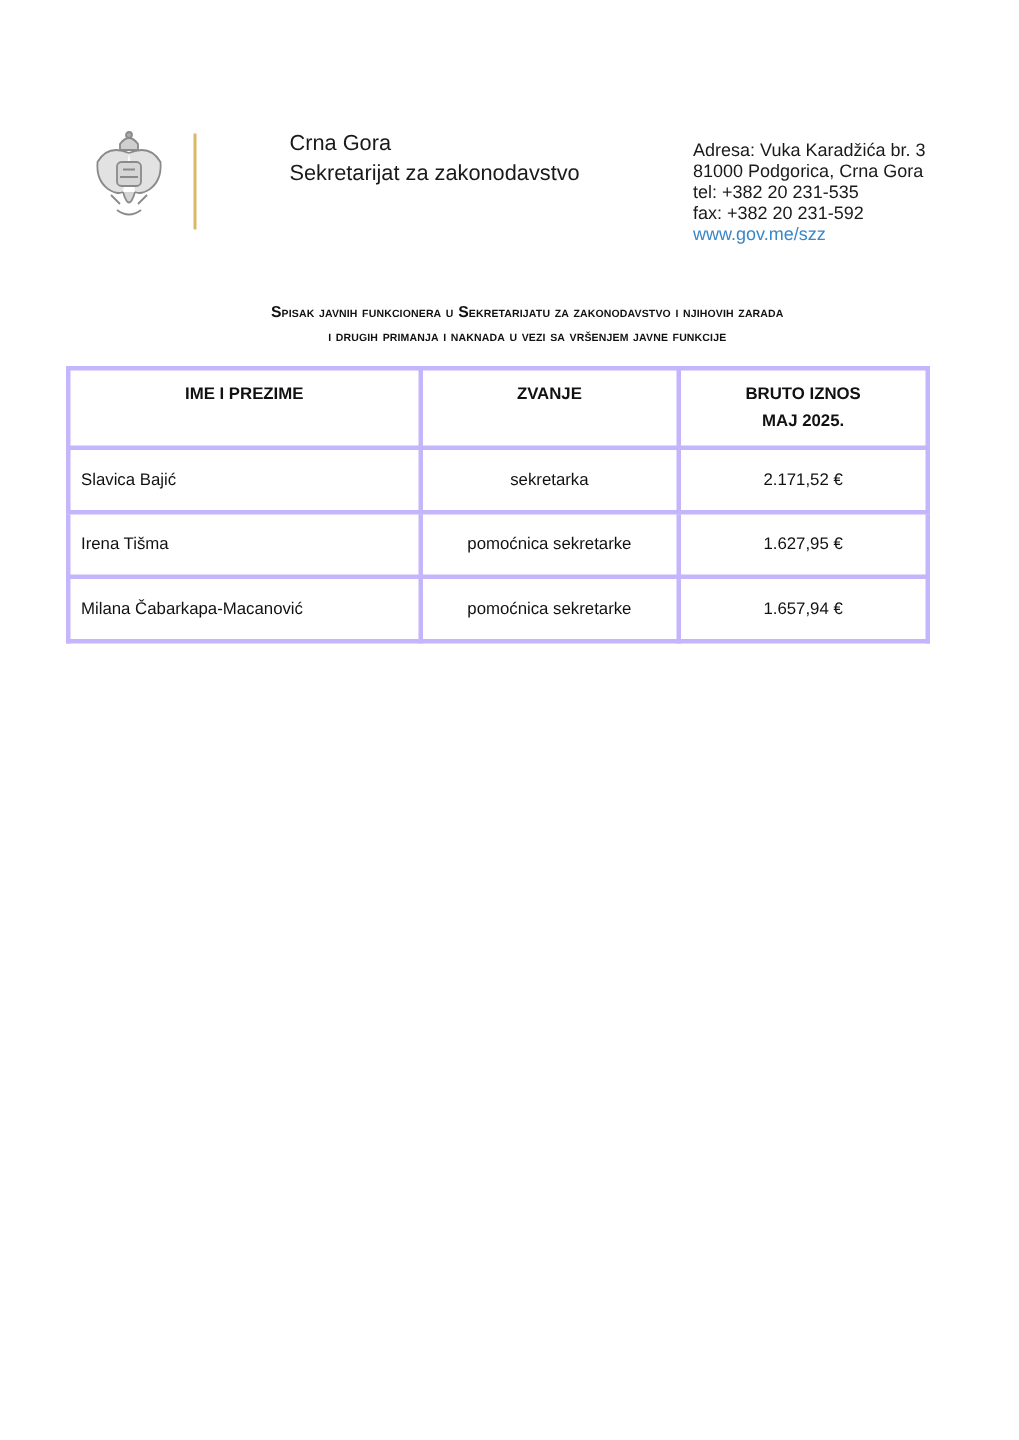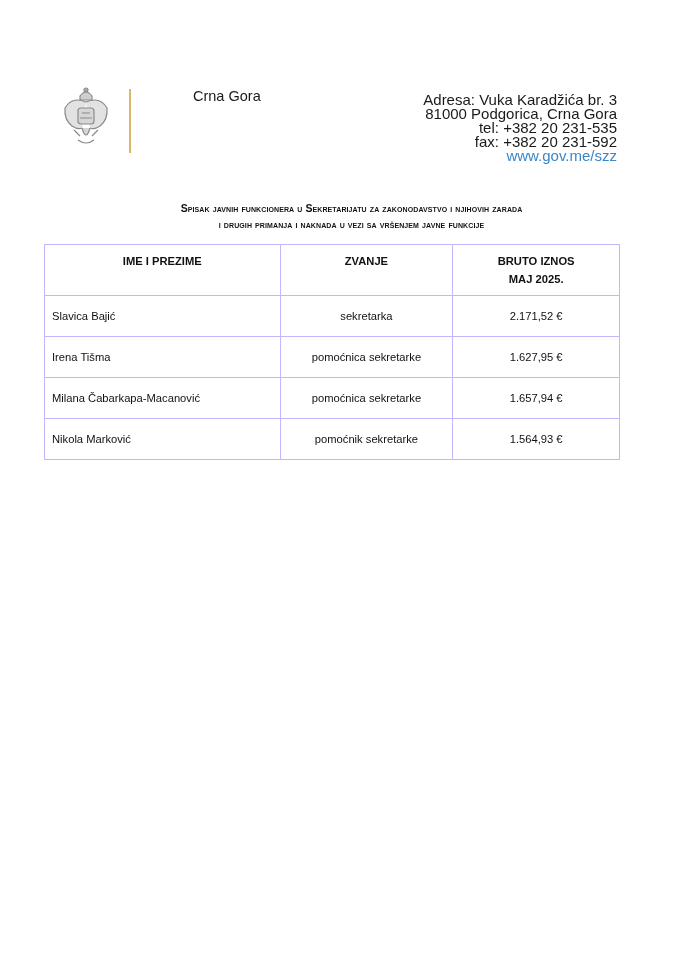--- a/index.html
+++ b/index.html
@@ -1,25 +1,25 @@
 <!DOCTYPE html>
 <html><head>
 <meta charset="utf-8">
 <style>
   html, body { margin:0; padding:0; background:#ffffff; }
   body { width:679px; height:960px; position:relative; font-family:"Liberation Sans", sans-serif; color:#111; overflow:hidden; }
   .emblem { position:absolute; left:62px; top:86px; width:48px; height:62px; }
   .vbar { position:absolute; left:129px; top:89px; width:2px; height:64px; background:#d9b86a; }
   .org { position:absolute; left:145px; top:86px; font-size:14.5px; line-height:20px; color:#1a1a1a;margin-left:48px; }
-  .addr { position:absolute; right:62px; top:93px; text-align:right; font-size:15px; line-height:14px; color:#1a1a1a; }
+  .addr { position:absolute; right:62px; top:93px; font-size:12px; line-height:14px; color:#1a1a1a; }
   .addr .web { color:#3b86c6; }
   .title { position:absolute; left:0; width:679px; top:201px; text-align:center; font-size:10.5px; font-weight:bold; line-height:15.5px; letter-spacing:0.1px; }
   .title .sc { font-variant:small-caps;margin-left:24px; }
   table { position:absolute; left:44px; top:244px; width:576px; border-collapse:collapse; font-size:11.2px; }
-  th, td { border:1px solid #c4b5fd; }
+  th, td { border:3px solid #c4b5fd; }
   th { font-weight:bold; height:42px; vertical-align:top; padding-top:7px; line-height:18px; }
   td { height:40px; padding:0 7px; }
   td.c { text-align:center; }
   col.c1 { width:236px; } col.c2 { width:173px; } col.c3 { width:167px; }
 </style>
 </head>
 <body>
 
 <div class="emblem">
   <svg width="48" height="62" viewBox="0 0 48 62">
@@ -33,20 +33,21 @@
       <path d="M20 42 Q24 56 28 42" fill="#d6d6d6"></path>
       <path d="M12 44 L18 50 M36 44 L30 50"></path>
       <path d="M16 54 Q24 60 32 54"></path>
     </g>
   </svg>
 </div>
 <div class="vbar"></div>
 
 <div class="org">
   <div>Crna Gora</div>
+  <div>Sekretarijat za zakonodavstvo</div>
 </div>
 
 <div class="addr">
   <div>Adresa: Vuka Karadžića br. 3</div>
   <div>81000 Podgorica, Crna Gora</div>
   <div>tel: +382 20 231-535</div>
   <div>fax: +382 20 231-592</div>
   <div class="web">www.gov.me/szz</div>
 </div>
 
@@ -80,19 +81,14 @@
     <tr>
       <td>Irena Tišma</td>
       <td class="c">pomoćnica sekretarke</td>
       <td class="c">1.627,95 €</td>
     </tr>
     <tr>
       <td>Milana Čabarkapa-Macanović</td>
       <td class="c">pomoćnica sekretarke</td>
       <td class="c">1.657,94 €</td>
     </tr>
-    <tr>
-      <td>Nikola Marković</td>
-      <td class="c">pomoćnik sekretarke</td>
-      <td class="c">1.564,93 €</td>
-    </tr>
   </tbody>
 </table>
 
 </body></html>

